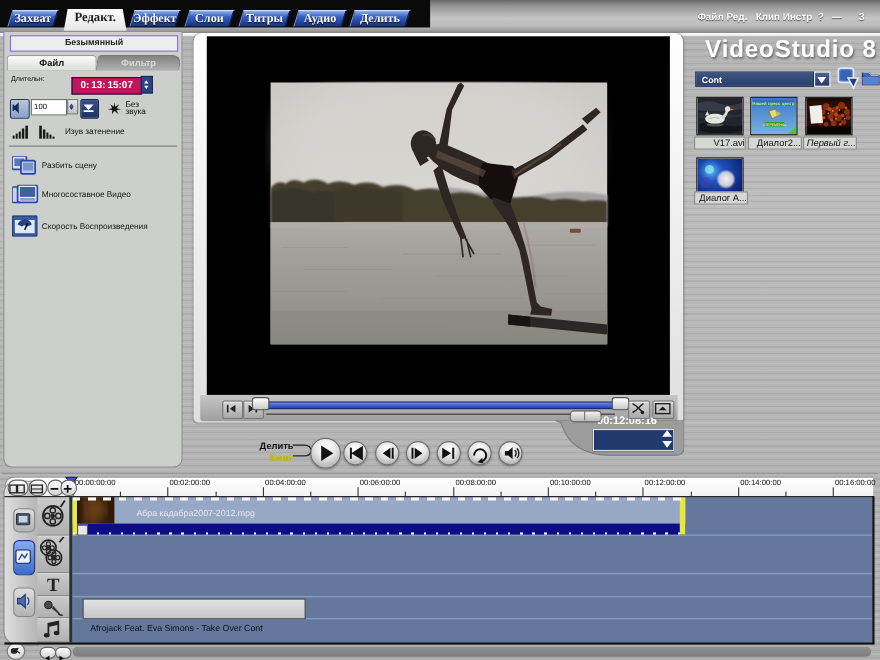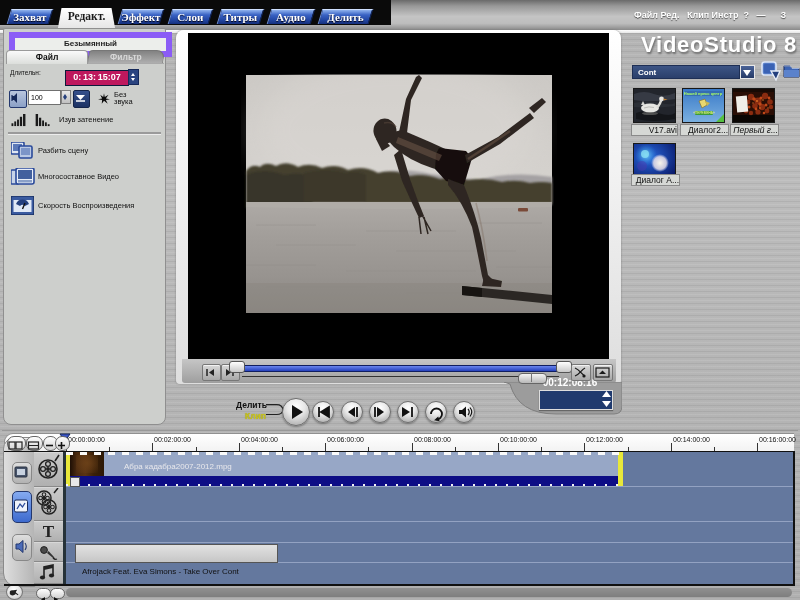--- a/index.html
+++ b/index.html
@@ -23,21 +23,21 @@
 #tabActive{position:absolute;top:8px;left:56px;width:61px;height:31px;
   background:linear-gradient(180deg,#ffffff,#d8d8d8);
   clip-path:polygon(9% 0,91% 0,100% 100%,0 100%);
   color:#1a1a1a;font-family:"Liberation Serif",serif;font-weight:bold;font-size:11.5px;
   text-align:center;line-height:16px;}
 #menuR{top:10px;left:634px;width:170px;height:12px;color:#fff;font-size:9px;font-weight:bold;
   text-shadow:0 1px 1px #505050;white-space:nowrap;}
 
 #leftpanel{left:3px;top:28px;width:163px;height:397px;background:#cdcfcc;
   border:1px solid #8f8f8f;border-radius:2px 2px 8px 8px;box-sizing:border-box;}
-#nameBox{left:5px;top:3px;width:151px;height:13px;background:#eceeeb;border:6px solid #8b5cf6;
+#nameBox{left:5px;top:3px;width:151px;height:13px;background:#eceeeb;border:1px solid #8b5cf6;
   font-size:8px;color:#222;text-align:center;line-height:12px;font-weight:bold;}
 #tabVideo{left:2px;top:21px;width:80px;height:13px;background:linear-gradient(180deg,#fafafa,#dcdedb);
   border:1px solid #9a9a9a;border-bottom:none;border-radius:4px 4px 0 0;
   font-size:8.5px;font-weight:bold;color:#111;text-align:center;line-height:13px;z-index:3;}
 #tabFiltr{left:84px;top:21px;width:74px;height:13px;background:linear-gradient(180deg,#828282,#b2b2b2);
   border:1px solid #777;border-bottom:none;border-radius:4px 8px 0 0;transform:skewX(-8deg);
   font-size:8.5px;font-weight:bold;color:#d8d8d8;text-align:center;line-height:13px;}
 .lbl{position:absolute;font-size:7.5px;color:#111;}
 #tcBox{left:61px;top:41px;width:62px;height:14px;background:#be185d;border:1px solid #0c1a3a;
   color:#fff;font-size:9px;text-align:center;line-height:13px;font-weight:bold;font-family:'Liberation Sans',sans-serif;}

